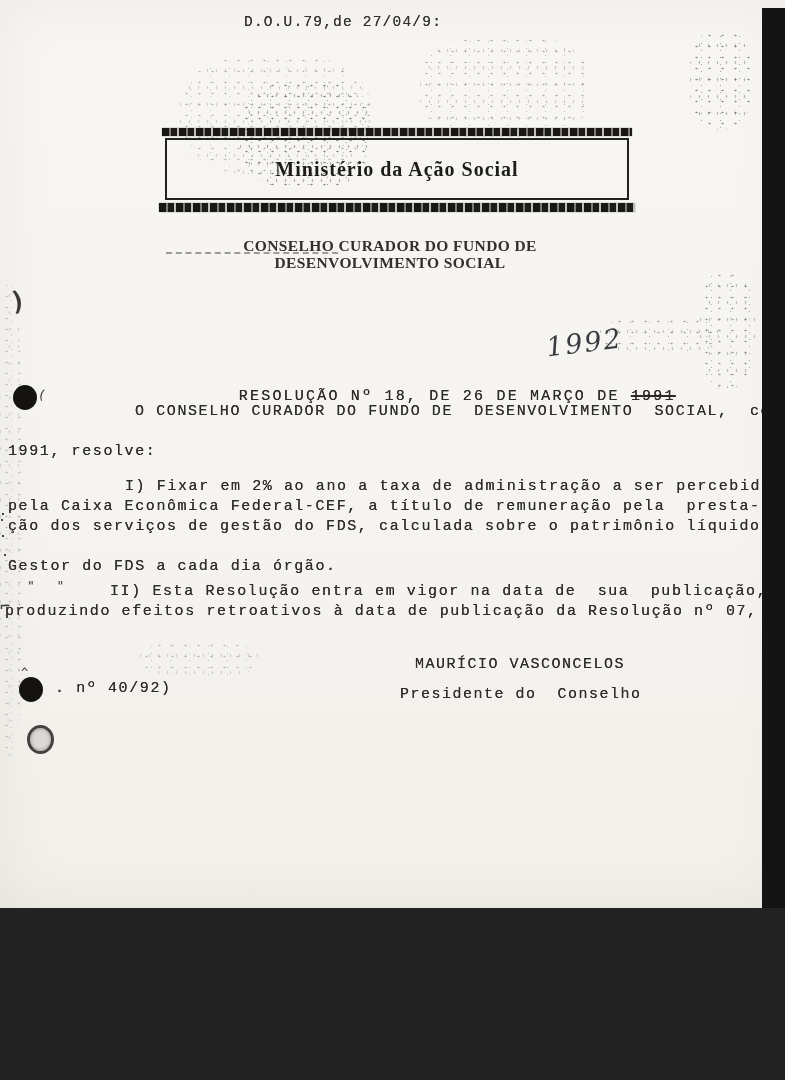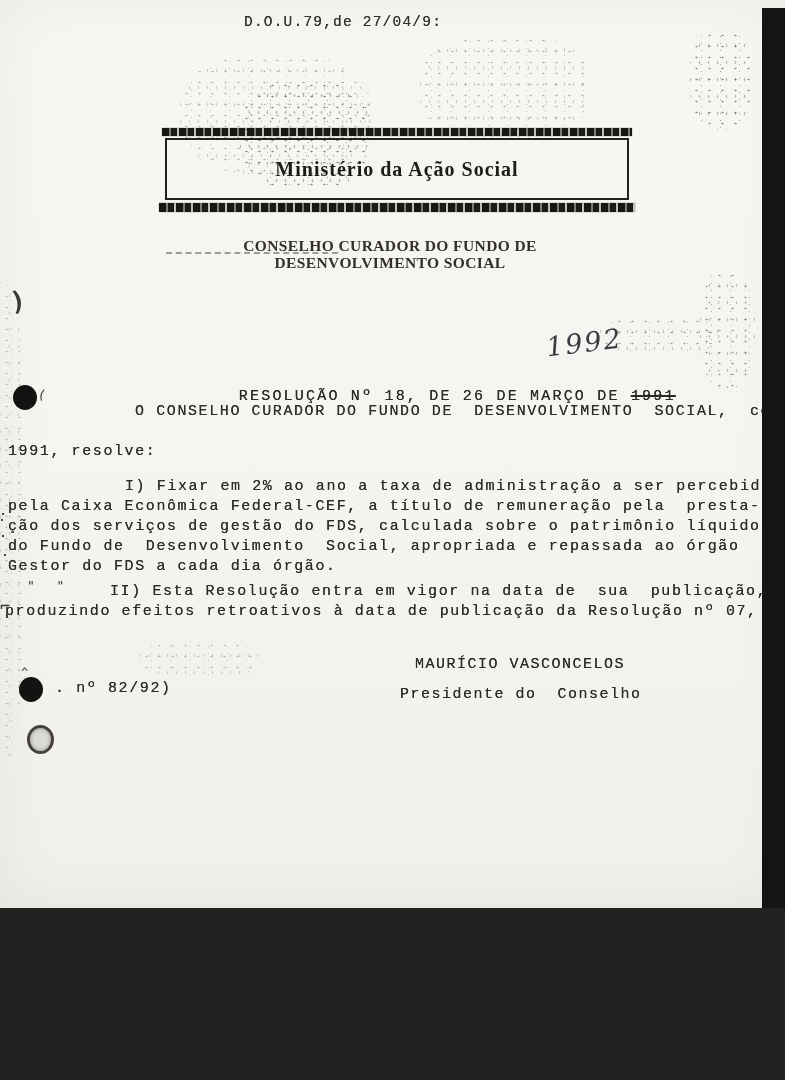--- a/index.html
+++ b/index.html
@@ -127,30 +127,29 @@
   </div>
 
   <div class="hole-filled" style="left:13px; top:385px; width:24px; height:25px;"></div>
 
   <div class="tline" style="left:135px; top:402px;">O CONSELHO CURADOR DO FUNDO DE  DESENVOLVIMENTO  SOCIAL,  com</div>
   <div class="tline" style="left:8px;   top:442px;">1991, resolve:</div>
 
   <div class="tline" style="left:125px; top:477px;">I) Fixar em 2% ao ano a taxa de administração a ser percebida</div>
   <div class="tline" style="left:8px;   top:497px;">pela Caixa Econômica Federal-CEF, a título de remuneração pela  presta-</div>
   <div class="tline" style="left:8px;   top:517px;">ção dos serviços de gestão do FDS, calculada sobre o patrimônio líquido</div>
-  <div class="tline" style="left:8px;   top:537px;">do Fundo de  Desenvolvimento  Social, apropriada e repassada ao órgão</div>
   <div class="tline" style="left:8px;   top:557px;">Gestor do FDS a cada dia órgão.</div>
 
   <div class="tline" style="left:110px; top:582px;">II) Esta Resolução entra em vigor na data de  sua  publicação,</div>
   <div class="tline" style="left:5px;   top:602px;">produzindo efeitos retroativos à data de publicação da Resolução nº 07,</div>
 
   <div class="tline sig" style="left:415px; top:655px;">MAURÍCIO VASCONCELOS</div>
   <div class="tline sig" style="left:400px; top:677px;margin-top:8px;">Presidente do  Conselho</div>
 
-  <div class="tline" style="left:55px; top:679px;">. nº 82/92)</div>
+  <div class="tline" style="left:55px; top:679px;">. nº 40/92)</div>
   <div class="hole-filled" style="left:19px; top:677px; width:24px; height:25px;"></div>
   <div class="hole-ring" style="left:27px; top:725px;"></div>
 
   <div class="footline" style="left:28px; top:985px; width:585px; transform:rotate(0.12deg); opacity:.9;"></div>
   <div class="footline" style="left:622px; top:988px; width:136px; transform:rotate(-0.3deg); opacity:.8;"></div>
   <div class="shadow-strip"></div>
   <div class="soft-strip"></div>
   <div class="band-right"></div>
   <div class="band-bottom"></div>
 

